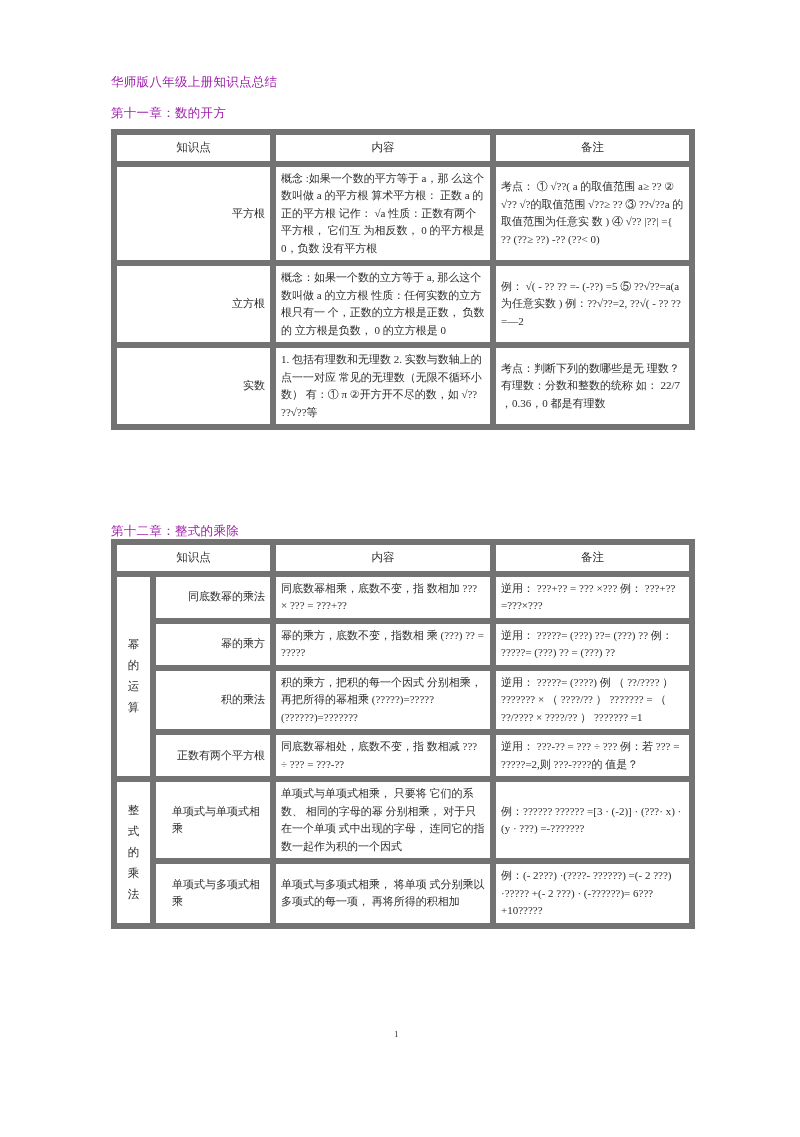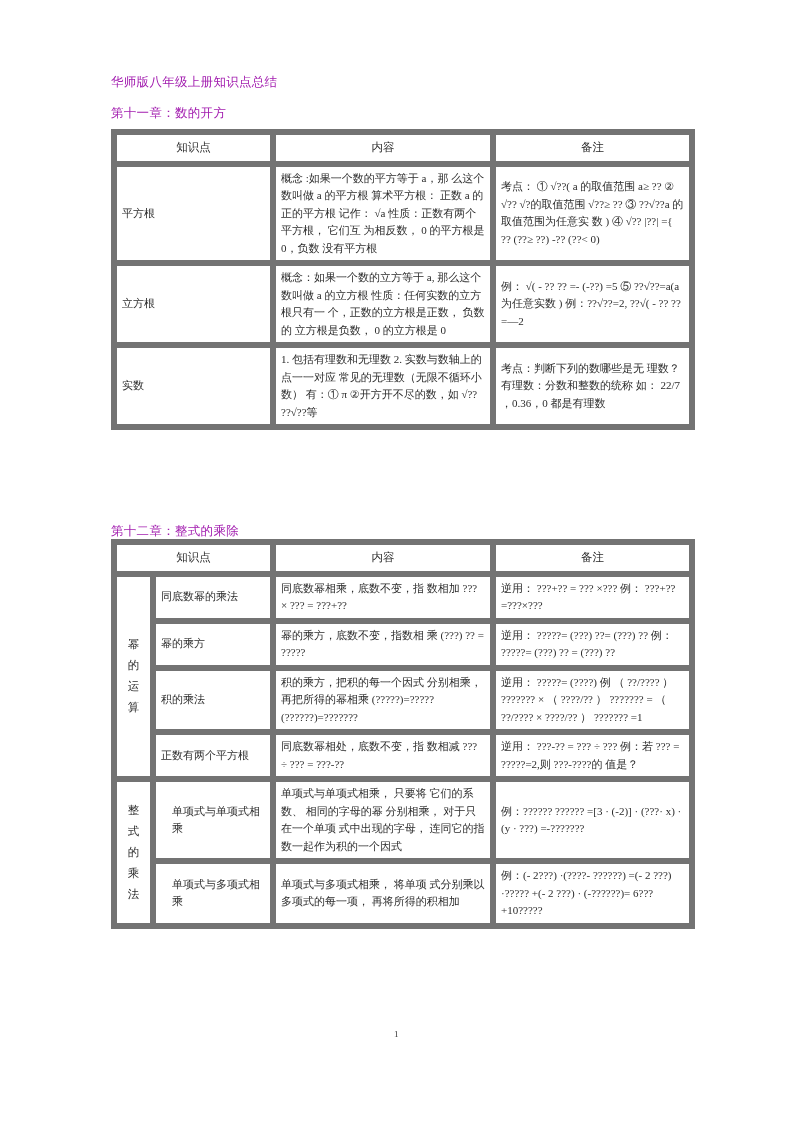--- a/index.html
+++ b/index.html
@@ -69,21 +69,21 @@
     font-size: 11px;
     line-height: 17.5px;
     color: #2b2b2b;
   }
   table.kt th {
     text-align: center;
     font-size: 11.5px;
     padding: 4px 5px;
   }
   td.kp {                 
-    text-align: left;
+    text-align: right;
     font-size: 11.5px;
   }
   td.kp.leftish { text-align: left; padding-left: 16px; }
   td.body {               
     text-align: left;
     vertical-align: top;
     padding-top: 5px;
   }
   td.note {               
     text-align: left;

